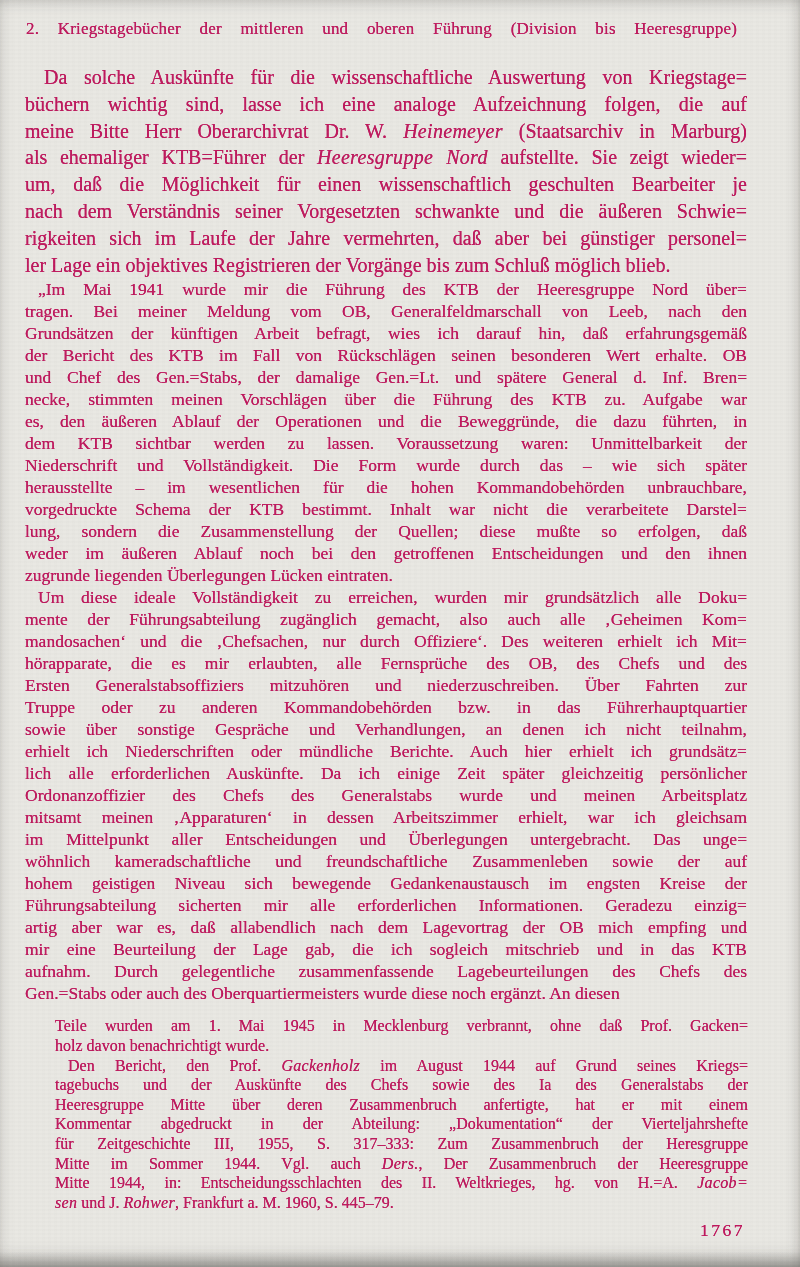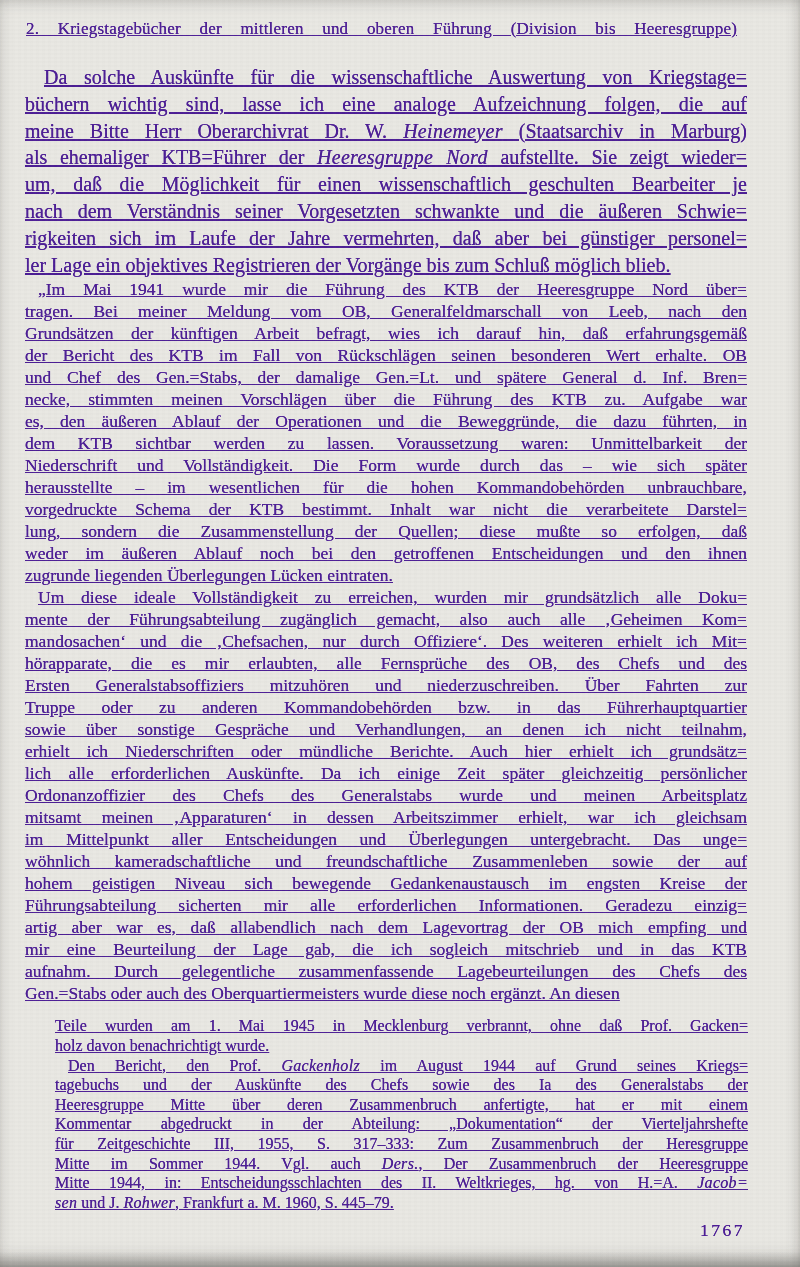--- a/index.html
+++ b/index.html
@@ -1,26 +1,25 @@
 <!DOCTYPE html>
 <html><head>
 <meta charset="utf-8">
 <style>
   html,body{margin:0;padding:0;background:#d6d5d1;}
   .page{
     position:relative;width:800px;height:1267px;overflow:hidden;
     background:#e9e8e3;
-    color:#4c1d95;
+    color:#be185d;
     font-family:"Liberation Serif","DejaVu Serif",serif;
     box-shadow:
       inset 0 -16px 20px -12px rgba(88,86,82,.55),
       inset -8px 0 16px -10px rgba(110,108,104,.45),
       inset 0 12px 16px -12px rgba(130,128,124,.40),
       inset 8px 0 16px -12px rgba(130,128,124,.30);
-    text-decoration: underline;
   }
   .page::before{
     content:"";position:absolute;inset:0;pointer-events:none;
     background:
       repeating-linear-gradient(0deg, rgba(0,0,0,.013) 0 2px, rgba(255,255,255,.016) 2px 4px),
       repeating-linear-gradient(90deg, rgba(0,0,0,.008) 0 3px, rgba(255,255,255,.010) 3px 6px);
   }
   .page::after{
     content:"";position:absolute;left:0;right:0;bottom:0;height:16px;pointer-events:none;
     background:linear-gradient(to bottom, rgba(0,0,0,0), rgba(96,94,90,.30));

